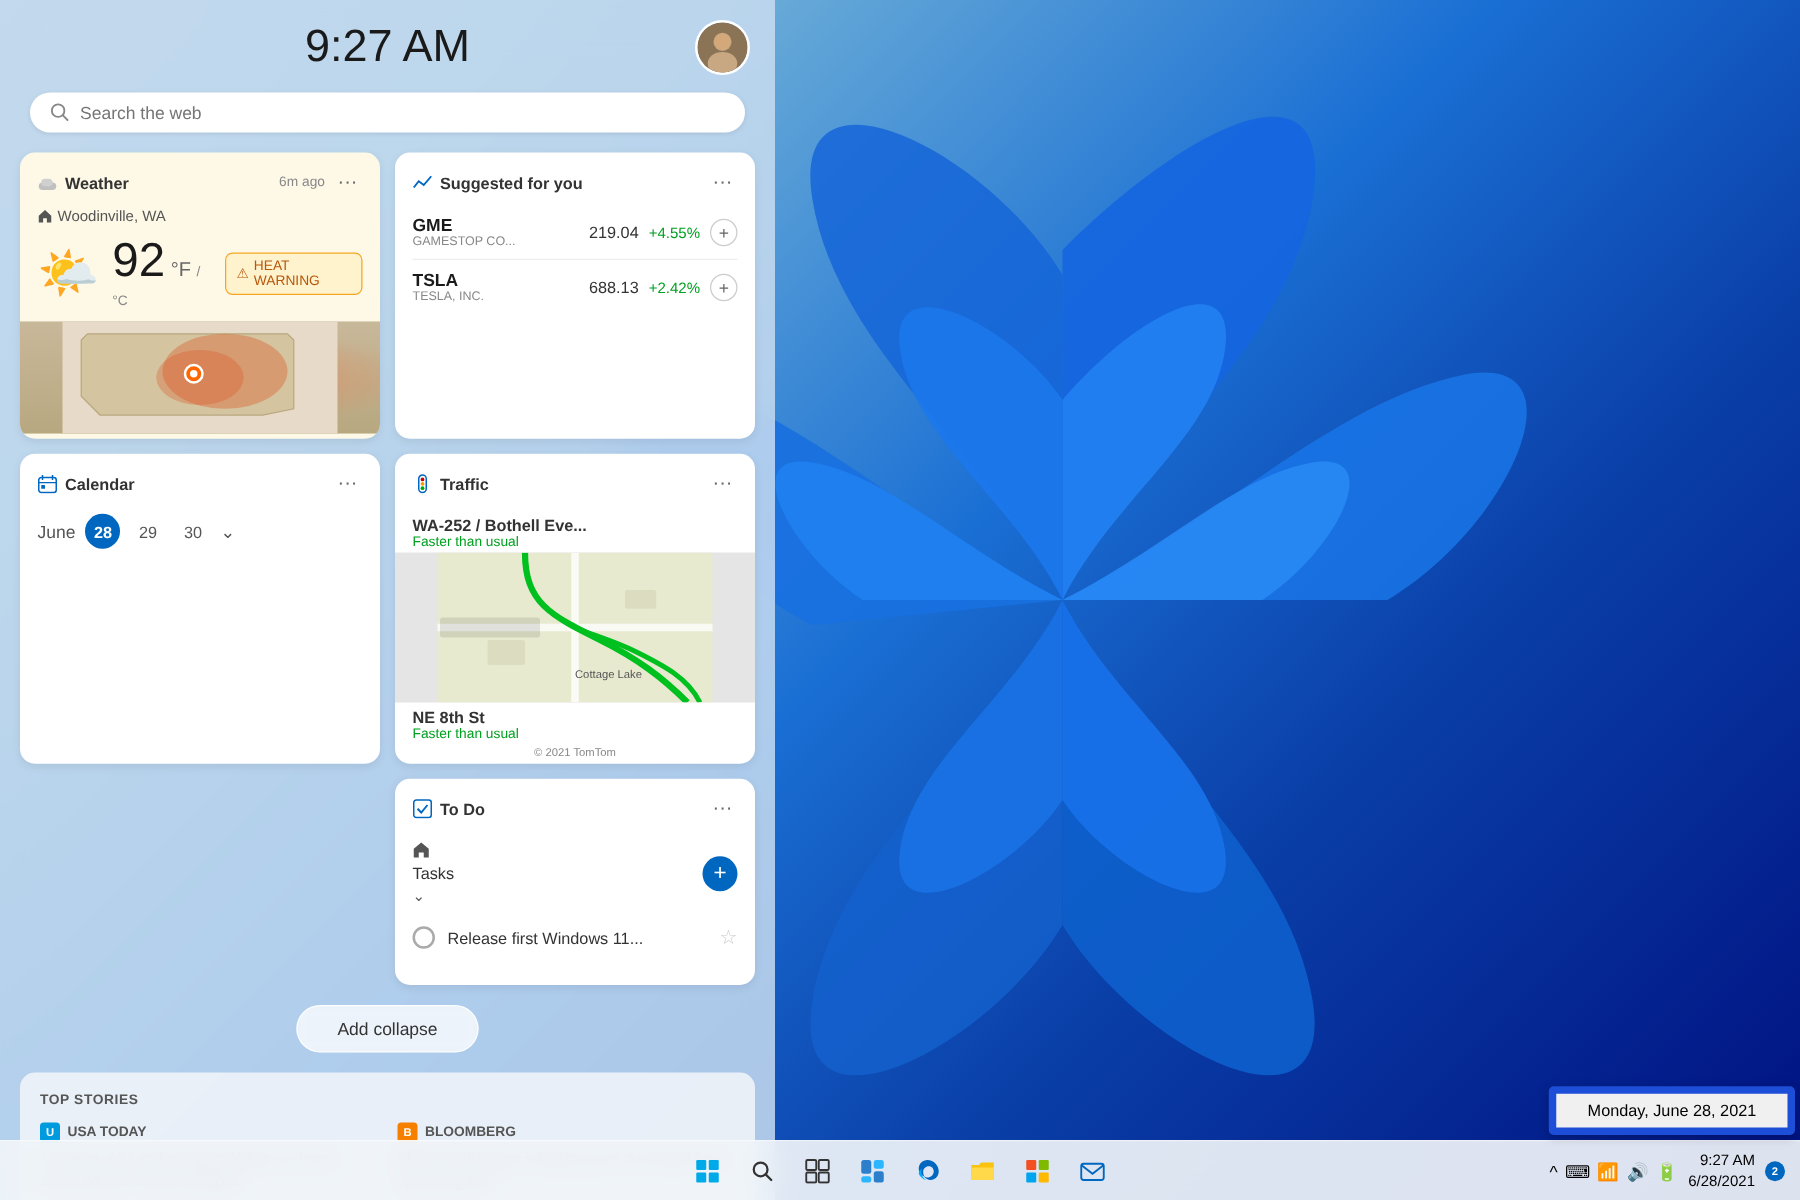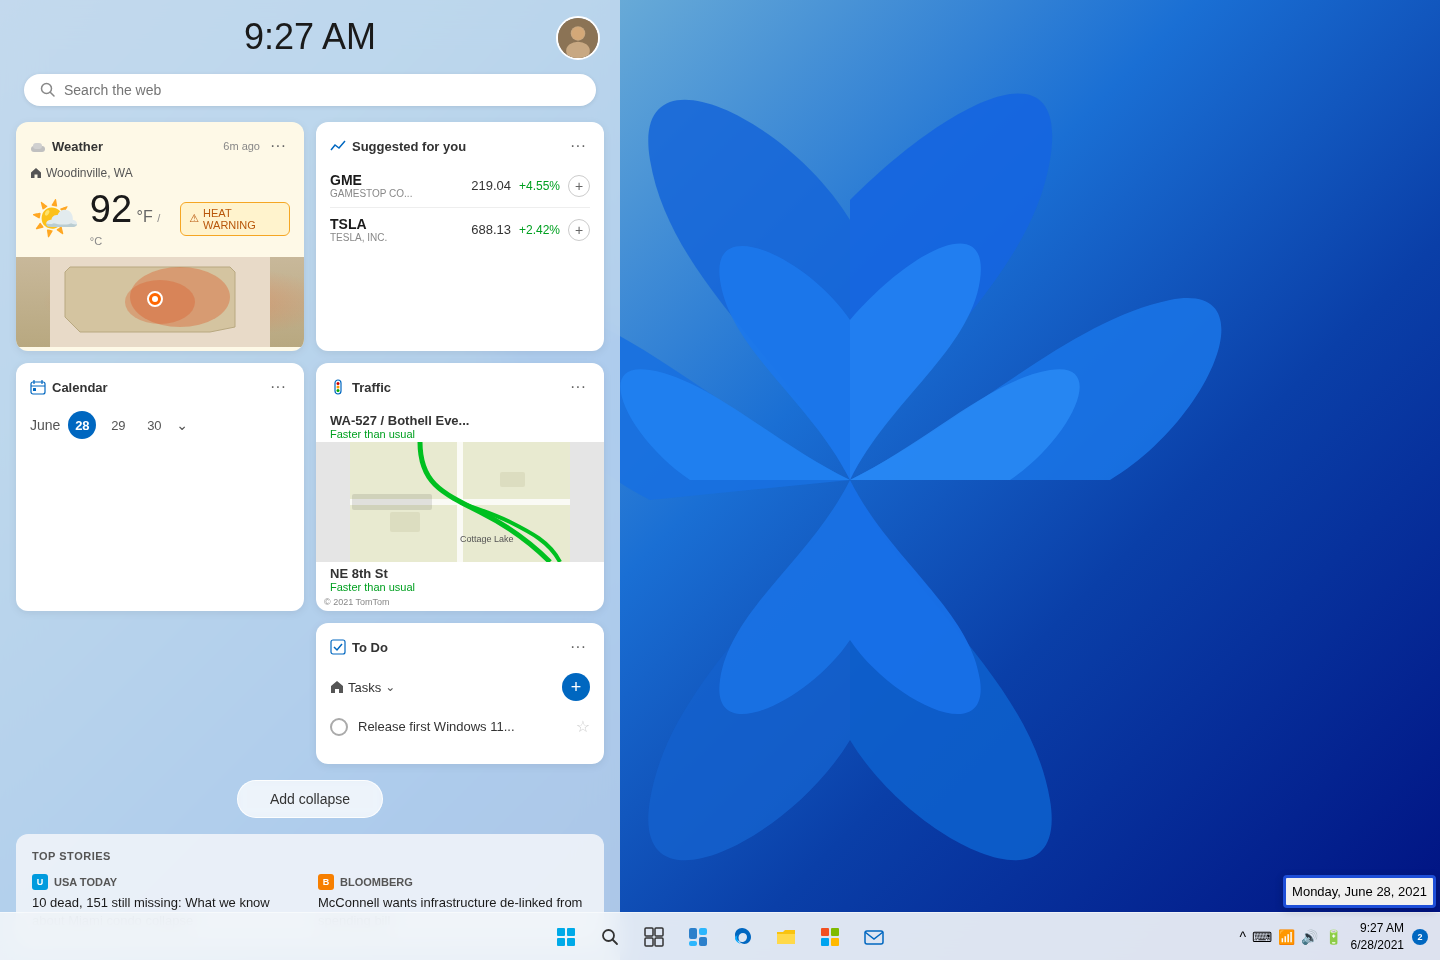--- a/index.html
+++ b/index.html
@@ -95,22 +95,22 @@
       font-size: 12px;
       line-height: 1.4;
       color: #000;
     }
 
     .taskbar-date-tooltip {
       position: absolute;
       bottom: 52px;
       right: 4px;
       background: #f0f0f0;
-      border: 3px solid #1d4ed8;
-      padding: 6px 6px;
+      border: 6px solid #1d4ed8;
+      padding: 6px 25px;
       border-radius: 4px;
       font-size: 13px;
       white-space: nowrap;
       box-shadow: 0 2px 8px rgba(0,0,0,0.2);
     }
 
     .panel-time {
       font-size: 36px;
       font-weight: 300;
       color: #1a1a1a;
@@ -305,21 +305,21 @@
     .traffic-route {
       padding: 6px 14px 2px;
     }
 
     .traffic-route-name { font-size: 13px; font-weight: 600; color: #333; }
     .traffic-status { font-size: 11px; color: #00a020; }
 
     .tomtom-credit {
       font-size: 9px;
       color: #888;
-      text-align: left;
+      text-align: center;
       padding: 2px 8px 4px;
     }
 
     
     .calendar-widget {
       grid-column: 1;
       grid-row: 2;
     }
 
     .cal-nav {
@@ -370,20 +370,21 @@
       padding: 6px 14px 8px;
     }
 
     .tasks-label {
       display: flex;
       align-items: flex-start;
       gap: 4px;
       font-size: 13px;
       color: #333;
       font-weight: 500;
+      flex-direction: column;
     }
 
     .tasks-add {
       width: 28px; height: 28px;
       background: #0067c0;
       border-radius: 50%;
       display: flex; align-items: center; justify-content: center;
       color: white; font-size: 18px;
       cursor: pointer;
     }
@@ -690,21 +691,21 @@
             <rect x="5" y="1" width="6" height="14" rx="3" fill="none" stroke="#0067c0" stroke-width="1.2"></rect>
             <circle cx="8" cy="4.5" r="1.5" fill="#cc0000"></circle>
             <circle cx="8" cy="8" r="1.5" fill="#ff9900"></circle>
             <circle cx="8" cy="11.5" r="1.5" fill="#00aa00"></circle>
           </svg>
           <span>Traffic</span>
         </div>
         <div class="more-btn">···</div>
       </div>
       <div class="traffic-route">
-        <div class="traffic-route-name">WA-527 / Bothell Eve...</div>
+        <div class="traffic-route-name">WA-252 / Bothell Eve...</div>
         <div class="traffic-status">Faster than usual</div>
       </div>
       <div class="traffic-map">
         <svg class="traffic-map-svg" viewBox="0 0 220 120" xmlns="http://www.w3.org/2000/svg">
           <rect width="220" height="120" fill="#e8ead0"></rect>
 
           <path d="M 110,0 L 110,120" stroke="#ffffff" stroke-width="6" opacity="0.8"></path>
           <path d="M 0,60 L 220,60" stroke="#ffffff" stroke-width="6" opacity="0.8"></path>
           <path d="M 70,0 C 70,40 90,50 130,70 C 160,85 180,100 200,120" stroke="#00c020" stroke-width="5" fill="none"></path>
           <path d="M 110,60 C 120,65 140,70 160,80 C 180,90 200,100 210,120" stroke="#00c020" stroke-width="4" fill="none"></path>

